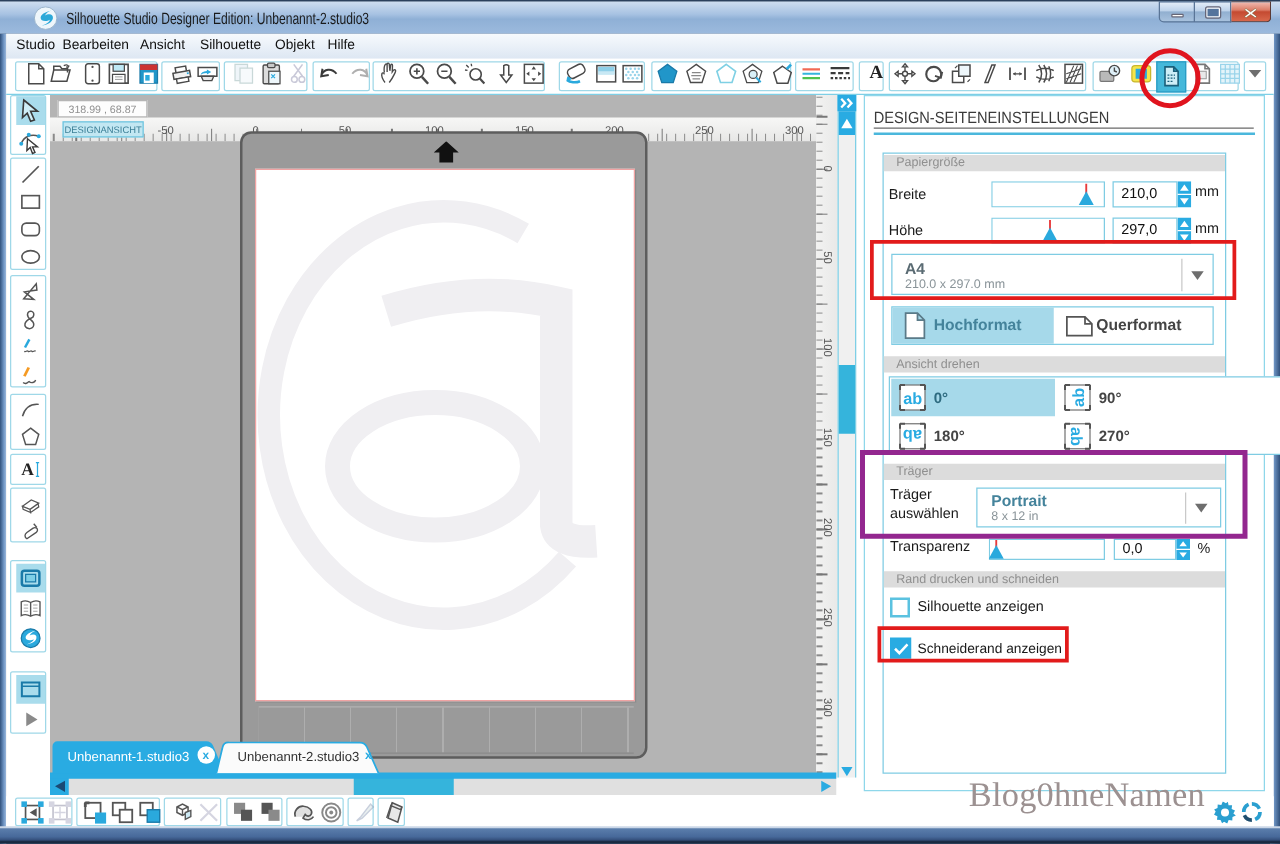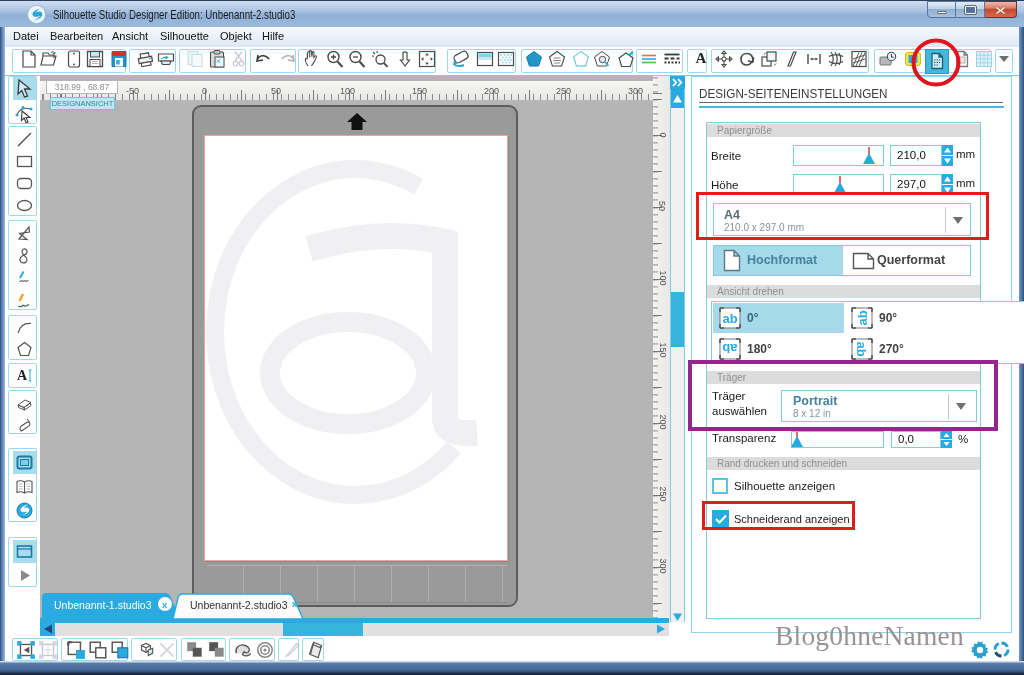--- a/index.html
+++ b/index.html
@@ -20,21 +20,21 @@
 #toolbar{position:absolute;left:5px;top:47px;width:1014px;height:29px;background:#fff;border-bottom:1px solid #7ecfe6;}
 .tgroup{position:absolute;top:2px;height:24px;border:1px solid #9fd8e8;border-radius:2px;background:#fff;}
 .ticon{position:absolute;top:2px;width:20px;height:20px;}
 
 #palette{position:absolute;left:5px;top:76px;width:35px;height:586px;background:#fff;}
 .pgroup{position:absolute;left:3px;width:29px;border:1px solid #9fd8e8;border-radius:2px;background:#fff;}
 .pbtn{position:absolute;left:2px;width:23px;height:23px;}
 .pbtn.sel{background:#a9dcec;}
 
 #canvas{position:absolute;left:40px;top:76px;width:613px;height:546px;background:#b4b4b4;}
-#hruler{position:absolute;left:40px;top:81px;width:613px;height:19px;background:linear-gradient(#f7f7f6,#e7e7e6);overflow:hidden;text-align:center;}#rulshadow{position:absolute;left:40px;top:95px;width:613px;height:8px;background:linear-gradient(#c2c2c2,#b4b4b4);}
+#hruler{position:absolute;left:40px;top:94px;width:613px;height:19px;background:linear-gradient(#f7f7f6,#e7e7e6);overflow:hidden;text-align:center;}#rulshadow{position:absolute;left:40px;top:95px;width:613px;height:8px;background:linear-gradient(#c2c2c2,#b4b4b4);}
 #vruler{position:absolute;left:653px;top:76px;width:17px;height:546px;background:linear-gradient(90deg,#f2f2f1,#e9e9e8);overflow:hidden;}
 .rnum{position:absolute;font-size:9px;color:#555;}
 #mat{position:absolute;left:192px;top:105px;width:326px;height:502px;background:#9a9a9a;border:2px solid #5d5d5d;border-radius:9px;}
 #page{position:absolute;left:204px;top:135px;width:304px;height:426px;background:#fff;border:1px solid #f0a3a3;box-shadow:1px 1px 0 #8a8a8a;overflow:hidden;}
 
 #vsb{position:absolute;left:670px;top:76px;width:15px;height:546px;background:#f0f0f0;border-left:1px solid #7ecfe6;border-right:1px solid #7ecfe6;}
 #hsb{position:absolute;left:40px;top:622px;width:629px;height:14px;background:#e0e0e0;}
 
 #rpanel{position:absolute;left:691px;top:76px;width:321px;height:557px;background:#fff;border:1px solid #8ed7ea;}
 .sechdr{position:absolute;left:15px;width:273px;height:13px;background:#dcdcdc;color:#8f8f8f;font-size:10px;line-height:13px;padding-left:10px;}
@@ -68,21 +68,21 @@
    <div class="abs" style="left:9px;top:4px;width:11px;height:8px;border:1.6px solid #fdfdfd;outline:0.5px solid #667;border-radius:1px;background:#54749c;"></div>
   </div>
   <div class="abs" style="left:58px;top:0;width:32px;height:17px;background:linear-gradient(#f0b8ae 0%,#dc7d68 40%,#c44a31 50%,#d8684c 100%);border:1px solid #5a3a35;border-left:none;border-radius:0 0 4px 0;">
    <svg class="abs" style="left:10px;top:4px" width="11" height="9" viewBox="0 0 13 11">
           <path d="M2 1 L6.5 4.2 L11 1 L12.4 2.3 L8.2 5.5 L12.4 8.7 L11 10 L6.5 6.8 L2 10 L0.6 8.7 L4.8 5.5 L0.6 2.3 z" fill="#fff" stroke="#652" stroke-width="0.5"></path>
         </svg>
   </div>
  </div>
 </div>
 <div id="menubar">
-<span style="left:8px">Datei</span>
+<span style="left:8px">Studio</span>
 <span style="left:45px">Bearbeiten</span>
 <span style="left:107px">Ansicht</span>
 <span style="left:155px">Silhouette</span>
 <span style="left:215px">Objekt</span>
 <span style="left:257px">Hilfe</span>
 </div>
 <div id="toolbar">
 <div class="tgroup" style="left:7px;width:114px"></div>
 <div class="tgroup" style="left:124px;width:47px"></div>
 <div class="tgroup" style="left:174px;width:67px"></div>

